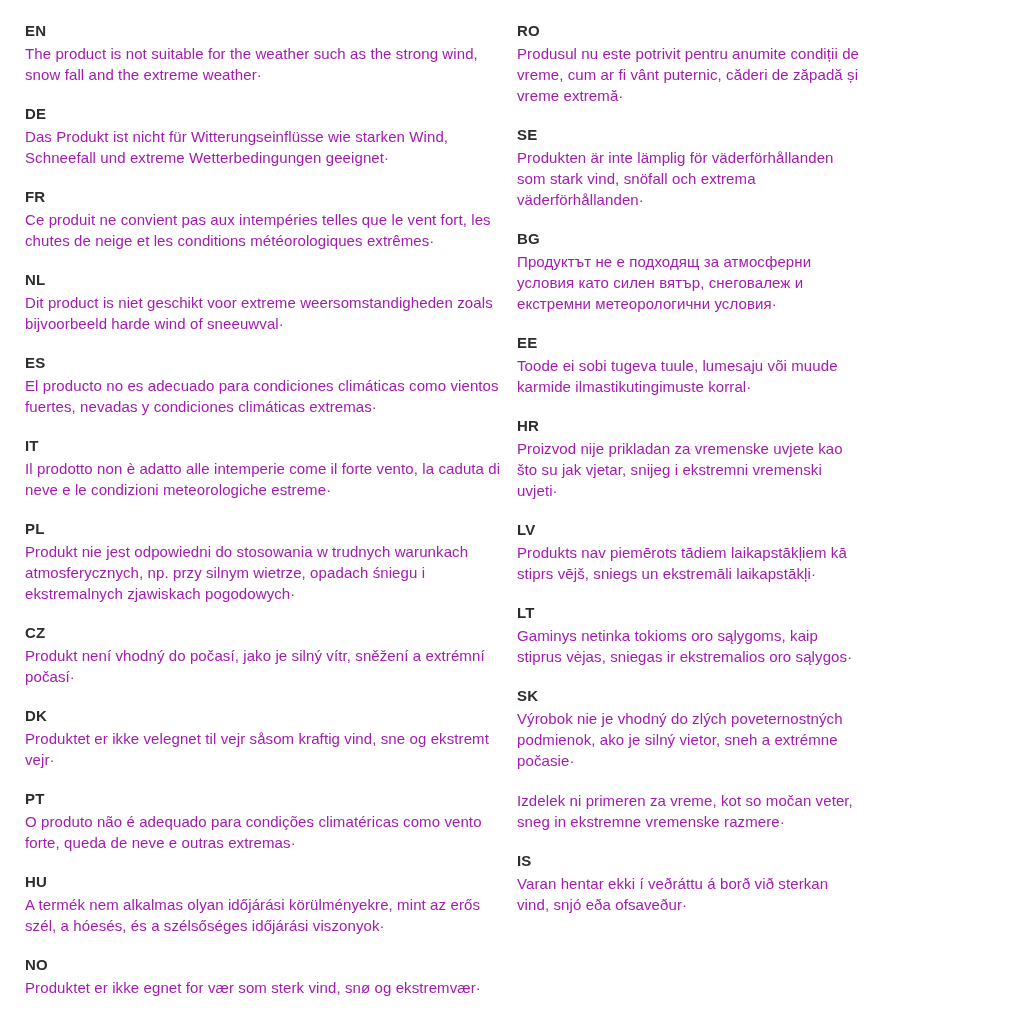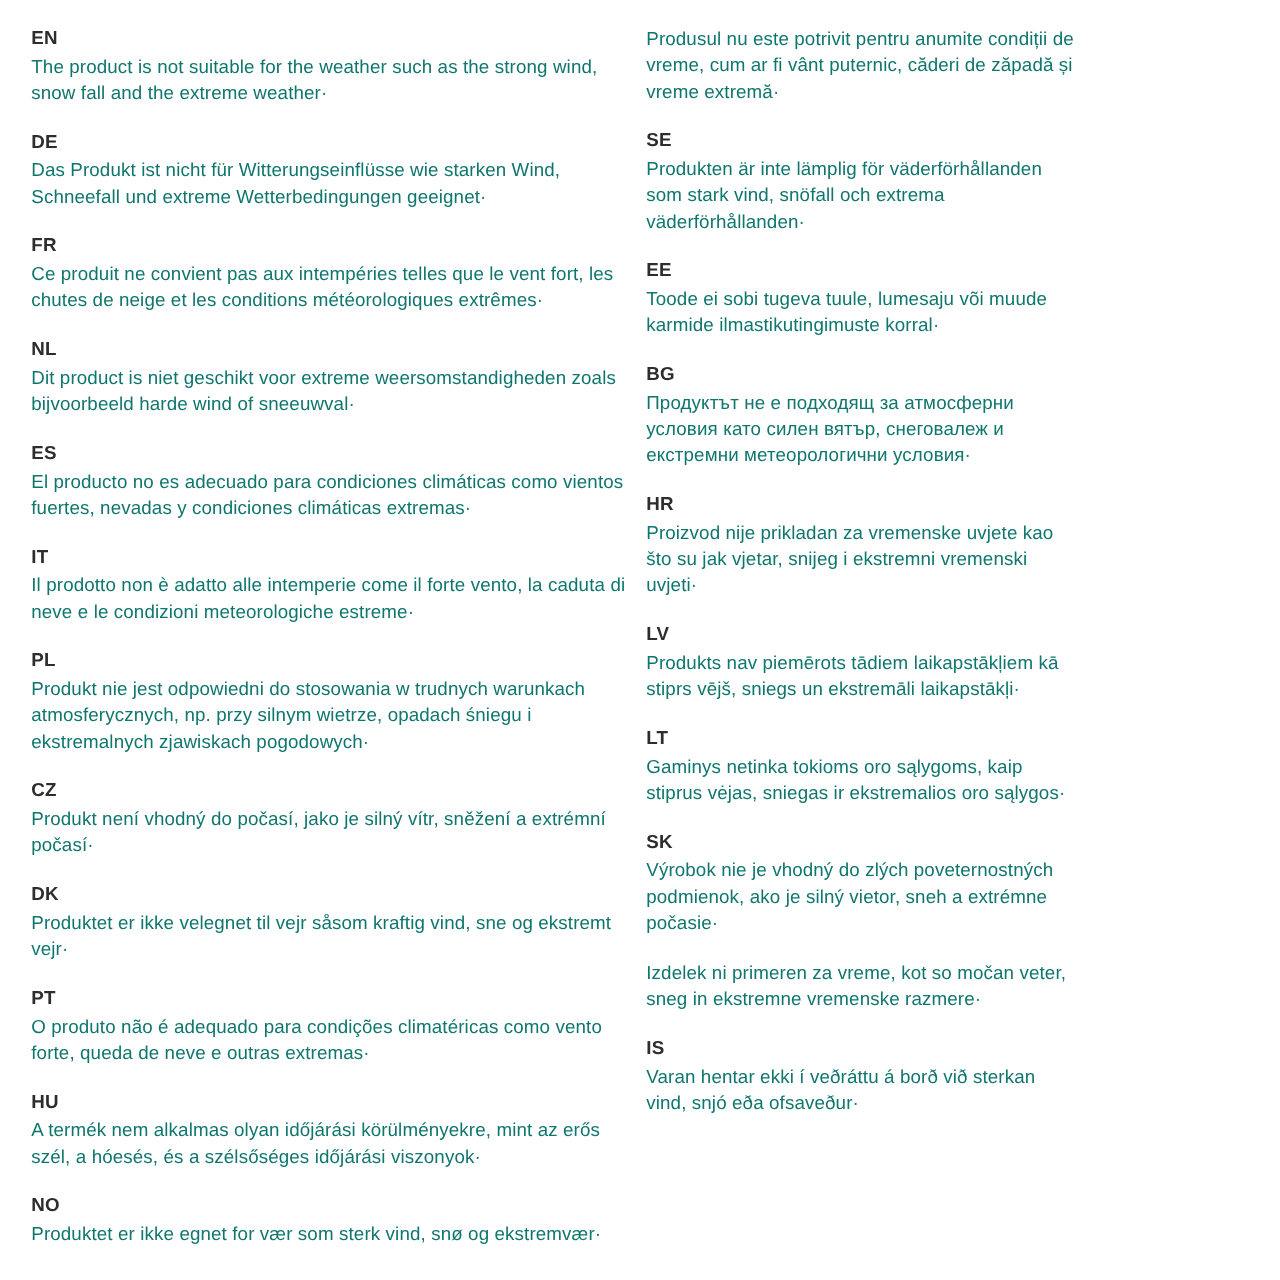--- a/index.html
+++ b/index.html
@@ -34,21 +34,21 @@
     line-height: 19px;
     font-weight: 700;
     color: #2d2d2d;
     letter-spacing: 0.2px;
     margin-bottom: 3px;
   }
   .text {
     font-size: 15px;
     line-height: 21px;
     font-weight: 400;
-    color: #0f766e;
+    color: #a21caf;
     letter-spacing: 0.1px;
   }
 </style>
 </head>
 <body>
 
 <div class="page">
   <div class="col">
       <div class="entry">
         <div class="code">EN</div>
@@ -94,33 +94,34 @@
         <div class="code">HU</div>
         <div class="text">A termék nem alkalmas olyan időjárási körülményekre, mint az erős szél, a hóesés, és a szélsőséges időjárási viszonyok·</div>
       </div>
       <div class="entry">
         <div class="code">NO</div>
         <div class="text">Produktet er ikke egnet for vær som sterk vind, snø og ekstremvær·</div>
       </div>
     </div>
   <div class="col">
       <div class="entry">
+        <div class="code">RO</div>
         <div class="text">Produsul nu este potrivit pentru anumite condiții de vreme, cum ar fi vânt puternic, căderi de zăpadă și vreme extremă·</div>
       </div>
       <div class="entry">
         <div class="code">SE</div>
         <div class="text">Produkten är inte lämplig för väderförhållanden som stark vind, snöfall och extrema väderförhållanden·</div>
       </div>
       <div class="entry">
+        <div class="code">BG</div>
+        <div class="text">Продуктът не е подходящ за атмосферни условия като силен вятър, снеговалеж и екстремни метеорологични условия·</div>
+      </div>
+      <div class="entry">
         <div class="code">EE</div>
         <div class="text">Toode ei sobi tugeva tuule, lumesaju või muude karmide ilmastikutingimuste korral·</div>
-      </div>
-      <div class="entry">
-        <div class="code">BG</div>
-        <div class="text">Продуктът не е подходящ за атмосферни условия като силен вятър, снеговалеж и екстремни метеорологични условия·</div>
       </div>
       <div class="entry">
         <div class="code">HR</div>
         <div class="text">Proizvod nije prikladan za vremenske uvjete kao što su jak vjetar, snijeg i ekstremni vremenski uvjeti·</div>
       </div>
       <div class="entry">
         <div class="code">LV</div>
         <div class="text">Produkts nav piemērots tādiem laikapstākļiem kā stiprs vējš, sniegs un ekstremāli laikapstākļi·</div>
       </div>
       <div class="entry">

